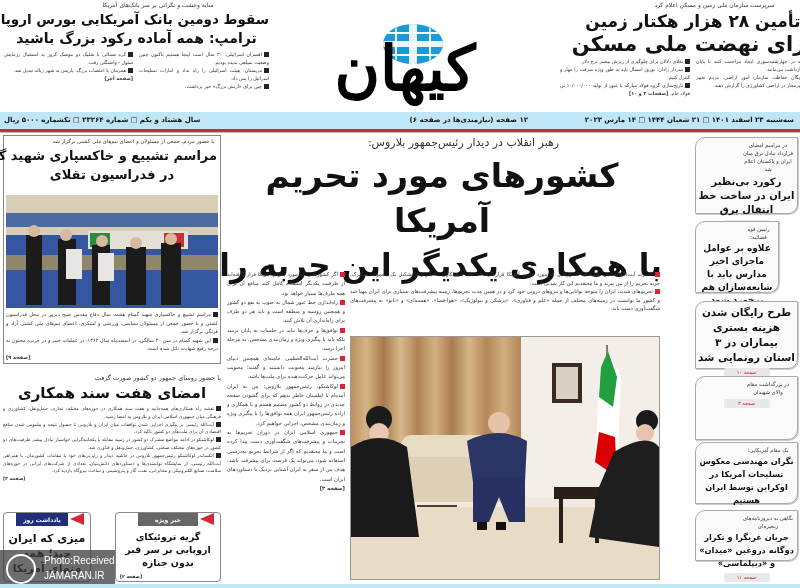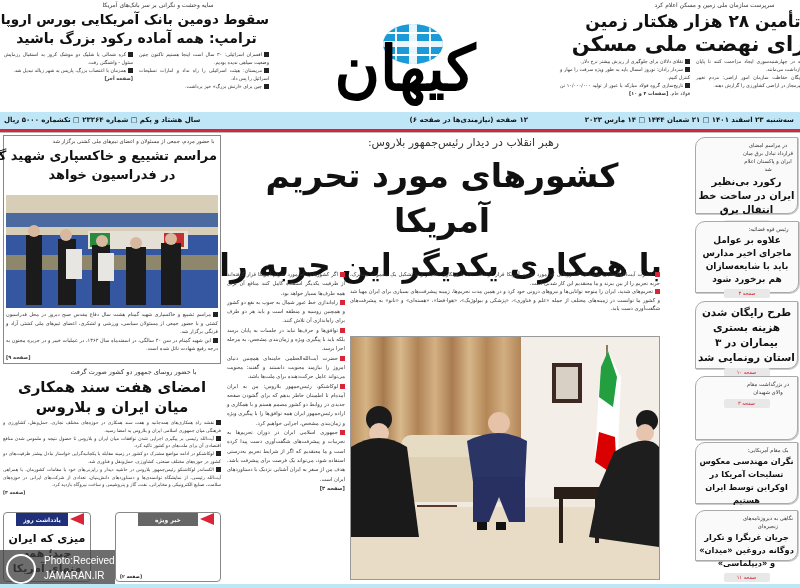--- a/index.html
+++ b/index.html
@@ -157,21 +157,21 @@
     <circle cx="296" cy="96" r="9" fill="#e6c4ad"></circle>
     <path d="M265 115 Q298 95 310 110 L310 210 L240 200 L250 150 Z" fill="#1e1e1e"></path>
   </svg>
 </div>
 
 <div class="abs rbox" style="left:695px;top:137px;width:103px;height:77px;padding:3px 2px;">
   <div class="kicker" style="font-size:5.3px;line-height:8px;">در مراسم امضای قرارداد تبادل برق میان ایران و پاکستان اعلام شد</div>
   <div class="hl" style="font-size:10px;line-height:14px;margin-top:2px;">رکورد بی‌نظیر ایران در ساخت خط انتقال برق</div>
   <span class="pg">صفحه ۴</span>
 </div>
-<div class="abs rbox" style="left:695px;top:221px;width:104px;height:72px;padding:3px 2px;">
+<div class="abs rbox" style="left:695px;top:221px;width:84px;height:72px;padding:3px 2px;">
   <div class="kicker" style="font-size:5.3px;line-height:8px;">رئیس قوه قضائیه:</div>
   <div class="hl" style="font-size:9px;line-height:13px;margin-top:1px;">علاوه بر عوامل ماجرای اخیر مدارس باید با شایعه‌سازان هم برخورد شود</div>
   <span class="pg">صفحه ۳</span>
 </div>
 <div class="abs rbox" style="left:695px;top:301px;width:103px;height:68px;padding:3px 2px;">
   <div class="hl" style="font-size:10.5px;line-height:15px;">طرح رایگان شدن هزینه بستری بیماران در ۳ استان رونمایی شد</div>
   <span class="pg">صفحه ۱۰</span>
 </div>
 <div class="abs rbox" style="left:695px;top:376px;width:103px;height:64px;padding:3px 2px;">
   <div class="kicker" style="font-size:5.3px;line-height:8px;">در بزرگداشت مقام والای شهیدان</div>
@@ -184,21 +184,21 @@
 </div>
 <div class="abs rbox" style="left:695px;top:510px;width:103px;height:51px;padding:3px 2px;">
   <div class="kicker" style="font-size:5.3px;line-height:8px;">نگاهی به دیروزنامه‌های زنجیره‌ای</div>
   <div class="hl" style="font-size:8.2px;line-height:13px;margin-top:1px;">جریان غربگرا و تکرار دوگانه دروغین «میدان» و «دیپلماسی»</div>
   <span class="pg">صفحه ۱۱</span>
 </div>
 
 <div class="abs box" style="left:3px;top:135px;width:218px;height:229px;padding:2px 3px;">
   <div class="kicker" style="font-size:5.3px;">با حضور مردم، جمعی از مسئولان و اعضای تیم‌های ملی کشتی برگزار شد</div>
   <div class="hl" style="font-size:13px;line-height:19px;margin-top:2px;white-space:nowrap;">مراسم تشییع و خاکسپاری شهید گمنام</div>
-  <div class="hl" style="font-size:13px;line-height:19px;">در فدراسیون خواهد</div>
+  <div class="hl" style="font-size:13px;line-height:19px;">در فدراسیون تقلای</div>
 </div>
 <div class="abs photo-wrestle">
   <svg width="212" height="113" viewBox="0 0 212 113">
     <rect x="0" y="0" width="212" height="40" fill="#d8cdb6"></rect>
     <rect x="0" y="18" width="212" height="14" fill="#4a6aa0"></rect>
     <rect x="0" y="40" width="212" height="73" fill="#3556a0"></rect>
     <rect x="0" y="60" width="212" height="15" fill="#c9a94a" opacity=".6"></rect>
     <rect x="82" y="36" width="100" height="18" fill="#e5e0d6"></rect>
     <rect x="84" y="38" width="20" height="14" fill="#2b8a3e"></rect>
     <rect x="158" y="38" width="20" height="14" fill="#c53030"></rect>
@@ -222,37 +222,37 @@
       </g>
   </svg>
 </div>
 <div class="abs bullets" style="left:6px;top:310px;width:212px;font-size:5px;line-height:8.5px;">
   <p><span class="sq" style="background:#222"></span><span>مراسم تشییع و خاکسپاری شهید گمنام هشت سال دفاع مقدس صبح دیروز در محل فدراسیون کشتی و با حضور جمعی از مسئولان سیاسی، ورزشی و لشکری، اعضای تیم‌های ملی کشتی آزاد و فرنگی برگزار شد.</span></p>
   <p><span class="sq" style="background:#222"></span><span>این شهید گمنام در سن ۲۰ سالگی، در اسفندماه سال ۱۳۶۲، در عملیات خیبر و در جزیره مجنون به درجه رفیع شهادت نائل شده است.</span></p>
   <p style="font-weight:bold;text-align:left;">[صفحه ۹]</p>
 </div>
 
 <div class="abs" style="left:3px;top:364px;width:218px;height:130px;">
-  <div class="kicker" style="font-size:6.5px;margin-top:4px;">با حضور روسای جمهور دو کشور صورت گرفت</div>
+  <div class="kicker" style="font-size:6.5px;margin-top:10px;text-align:right;">با حضور روسای جمهور دو کشور صورت گرفت</div>
   <div class="hl" style="font-size:15px;line-height:20px;margin-top:1px;text-align:center;">امضای هفت سند همکاری</div>
-  <div class="hl" style="font-size:15px;line-height:20px;">میان ایران و بلاروس</div>
   <div class="bullets" style="font-size:4.6px;line-height:7.8px;margin-top:2px;">
     <p><span class="sq" style="background:#222"></span><span>نقشه راه همکاری‌های همه‌جانبه و هفت سند همکاری در حوزه‌های مختلف تجاری، حمل‌ونقل، کشاورزی و فرهنگی میان جمهوری اسلامی ایران و بلاروس به امضا رسید.</span></p>
     <p><span class="sq" style="background:#222"></span><span>آیت‌الله رئیسی بر پیگیری اجرایی شدن توافقات میان ایران و بلاروس تا حصول نتیجه و ملموس شدن منافع اقتصادی آن برای ملت‌های دو کشور تاکید کرد.</span></p>
     <p><span class="sq" style="background:#222"></span><span>لوکاشنکو در ادامه مواضع مشترک دو کشور در زمینه مقابله با یکجانبه‌گرایی خواستار تبادل بیشتر ظرفیت‌های دو کشور در حوزه‌های مختلف صنعتی، کشاورزی، حمل‌ونقل و فناوری شد.</span></p>
     <p><span class="sq" style="background:#222"></span><span>الکساندر لوکاشنکو رئیس‌جمهور بلاروس در حاشیه دیدار و رایزنی‌های خود با مقامات کشورمان، با همراهی آیت‌الله رئیسی، از نمایشگاه توانمندی‌ها و دستاوردهای دانش‌بنیان، تعدادی از شرکت‌های ایرانی در حوزه‌های سلامت، صنایع الکترونیکی و مخابراتی، نفت، گاز و پتروشیمی و ساخت نیروگاه بازدید کرد.</span></p>
     <p style="font-weight:bold;text-align:left;">[صفحه ۳]</p>
   </div>
 </div>
 
 <div class="abs box" style="left:115px;top:512px;width:106px;height:70px;border-radius:4px;">
   <div class="tag" style="right:22px;width:60px;background:#666;">
     <span>خبر ویژه</span>
   </div>
   <div style="position:absolute;top:0;right:6px;width:0;height:0;border-top:6.5px solid transparent;border-bottom:6.5px solid transparent;border-right:14px solid #d9243a;"></div>
+  <div class="hl" style="font-size:9.5px;line-height:13px;margin-top:17px;padding:0 4px;">گریه تروئیکای اروپایی بر سر قبر بدون جنازه</div>
   <div style="position:absolute;left:4px;bottom:2px;font-size:4.5px;font-weight:bold;">[صفحه ۲]</div>
 </div>
 
 <div class="abs box" style="left:3px;top:512px;width:88px;height:70px;border-radius:4px;overflow:hidden;">
   <div class="tag" style="right:22px;width:52px;background:#1f2f7a;">
     <span>یادداشت روز</span>
   </div>
   <div style="position:absolute;top:0;right:6px;width:0;height:0;border-top:6.5px solid transparent;border-bottom:6.5px solid transparent;border-right:14px solid #d9243a;"></div>
   <div class="hl" style="font-size:11px;line-height:15px;margin-top:18px;padding:0 3px;">میزی که ایران چید؛ همه منهای آمریکا</div>
 </div>

